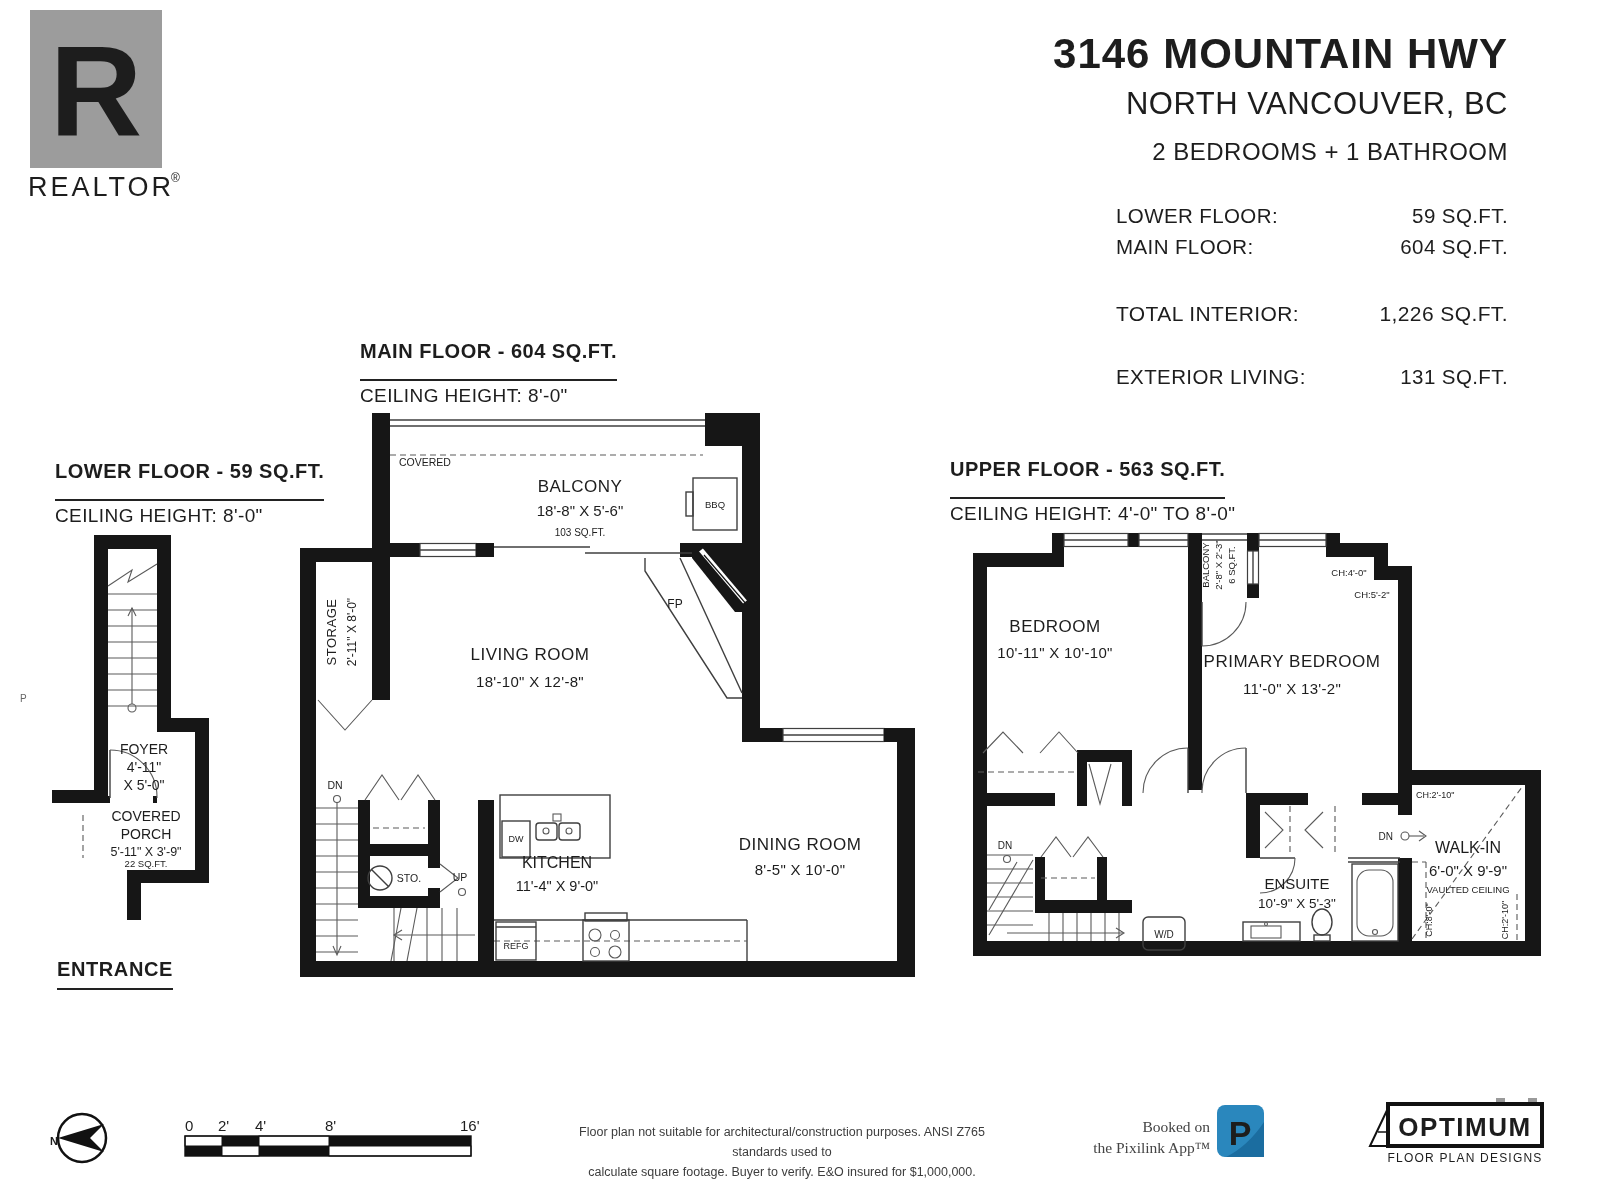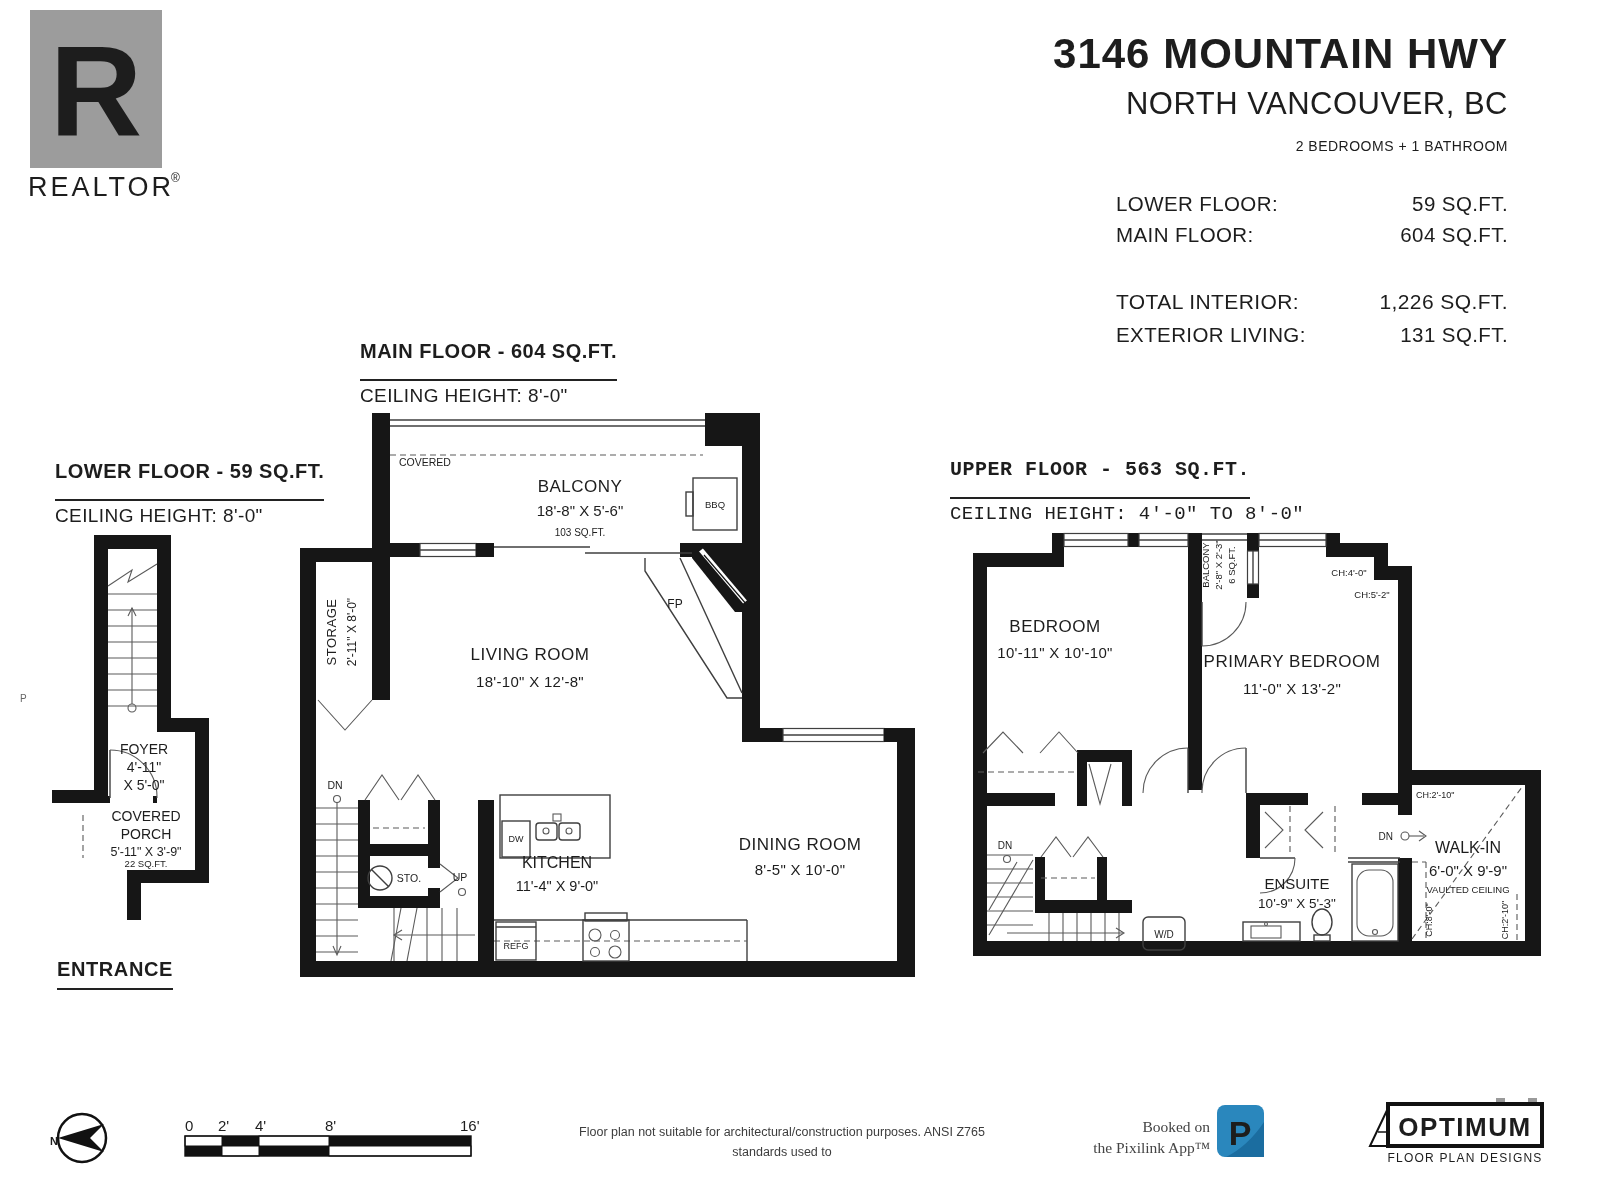--- a/index.html
+++ b/index.html
@@ -10,26 +10,26 @@
   .thin{stroke:#3f3f3f;stroke-width:1.4;fill:none;}
   .thin2{stroke:#5a5a5a;stroke-width:1.1;fill:none;}
   .dash{stroke:#5a5a5a;stroke-width:1.1;fill:none;stroke-dasharray:6 4;}
   .winbody{fill:#ffffff;stroke:#3f3f3f;stroke-width:1.2;}
   .roomname{font-size:17px;letter-spacing:.5px;}
   .roomdim{font-size:15px;letter-spacing:.3px;}
   .mid{text-anchor:middle;}
   .title-block{right:92px;top:30px;width:600px;text-align:right;}
   .addr1{font-size:42px;font-weight:bold;letter-spacing:1px;}
   .addr2{font-size:31px;margin-top:8px;letter-spacing:.5px;}
-  .summary{font-size:14px;margin-top:16px;letter-spacing:.5px;text-align:right;}
+  .summary{font-size:24px;margin-top:16px;letter-spacing:.5px;text-align:right;}
   .areas{width:392px;margin-left:auto;margin-top:34px;}
   .arow{display:flex;justify-content:space-between;font-size:20.5px;line-height:31px;letter-spacing:.4px;}
   .arow.underlined{border-bottom:2.5px solid #222;}
   .arow.total{font-weight:normal;font-size:21px;line-height:34px;margin-top:35px;}
-  .arow.exterior{}
+  .arow.exterior{margin-top:30px;}
   .floorhead .t1{font-size:20px;font-weight:bold;letter-spacing:.5px;border-bottom:2.5px solid #222;display:inline-block;padding-bottom:16px;}
   .floorhead .t2{font-size:19px;margin-top:4px;letter-spacing:.4px;}
   .entrance{font-size:20px;font-weight:bold;letter-spacing:.6px;border-bottom:2.5px solid #222;display:inline-block;padding-bottom:7px;}
   .disclaimer{width:440px;text-align:center;font-size:12.5px;line-height:1.6;color:#3d3d3d;}
   .booked{width:125px;text-align:right;font-size:15.5px;line-height:1.35;color:#444;font-family:Liberation Serif, serif;}
   .strayp{font-size:10px;color:#666;}
 </style>
 </head>
 <body>
 
@@ -267,21 +267,21 @@
     <text class="mid" x="262" y="460" font-size="16">KITCHEN</text>
     <text class="mid" x="262" y="483" font-size="14.5">11'-4" X 9'-0"</text>
   </g>
   <g>
     <text class="mid roomname" x="505" y="442">DINING ROOM</text>
     <text class="mid roomdim" x="505" y="467">8'-5" X 10'-0"</text>
   </g>
 </svg>
 </div>
 
-<div class="abs floorhead" style="left:950px;top:458px;font-family:Liberation Mono, monospace;">
+<div class="abs floorhead" style="left:950px;top:458px;">
   <div class="t1">UPPER FLOOR - 563 SQ.FT.</div>
   <div class="t2">CEILING HEIGHT: 4'-0" TO 8'-0"</div>
 </div>
 
 <div class="abs" style="left:945px;top:510px;">
 <svg width="600" height="455" viewBox="0 0 600 455">
   <g>
     <rect class="wall" x="107" y="23" width="12" height="30"></rect>
     <rect class="wall" x="28" y="43" width="91" height="14"></rect>
     <rect class="wall" x="28" y="43" width="14" height="403"></rect>
@@ -453,20 +453,21 @@
     <rect x="3" y="28" width="37" height="10" fill="#111"></rect>
     <rect x="40" y="28" width="37" height="10" fill="#fff" stroke="#111"></rect>
     <rect x="77" y="28" width="70" height="10" fill="#111"></rect>
     <rect x="147" y="28" width="142" height="10" fill="#fff" stroke="#111"></rect>
     <rect x="3" y="18" width="286" height="20" fill="none" stroke="#111" stroke-width="1.4"></rect>
   </svg>
 </div>
 
 <div class="abs disclaimer" style="left:562px;top:1122px;">
   <div>Floor plan not suitable for architectural/construction purposes. ANSI Z765 standards used to</div>
+  <div>calculate square footage. Buyer to verify.  E&amp;O insured for $1,000,000.</div>
 </div>
 
 <div class="abs booked" style="left:1085px;top:1117px;">
   <div>Booked on</div>
   <div>the Pixilink App™</div>
 </div>
 <div class="abs" style="left:1216px;top:1104px;">
   <svg width="50" height="56" viewBox="0 0 50 56">
     <rect x="1" y="1" width="47" height="52" rx="8" fill="#2a87bd"></rect>
     <path d="M 10,53 L 48,53 L 48,18 Q 32,42 10,53 Z" fill="#1b6da0"></path>

